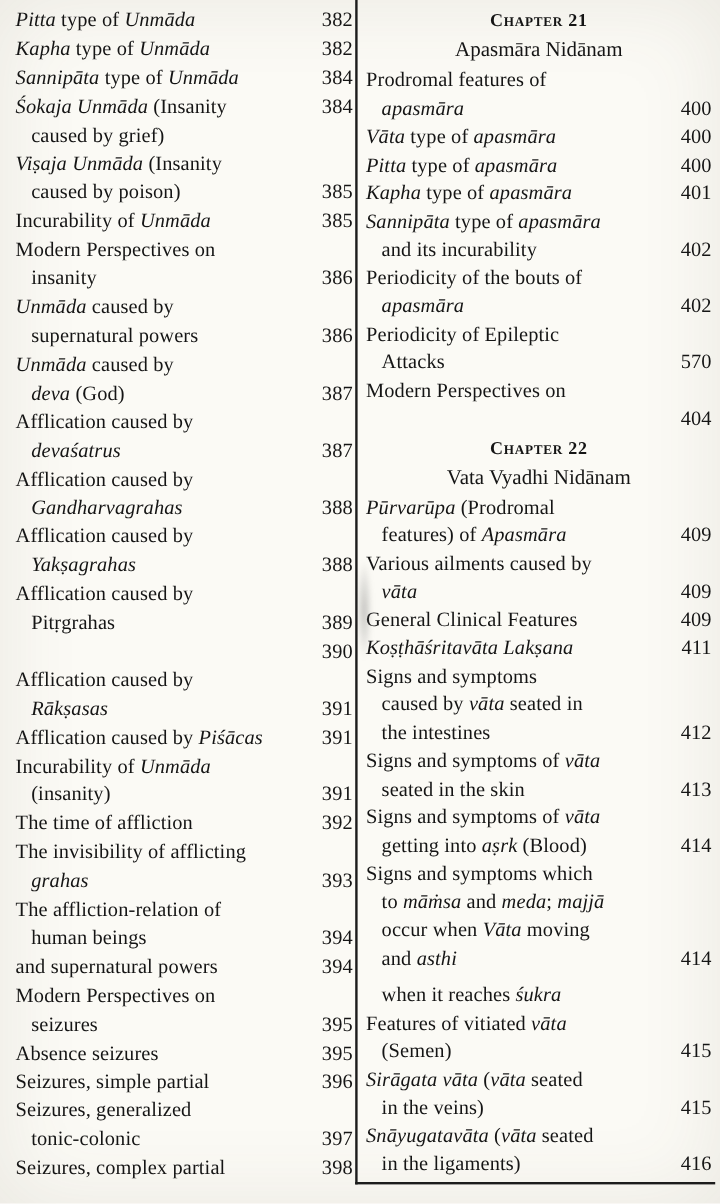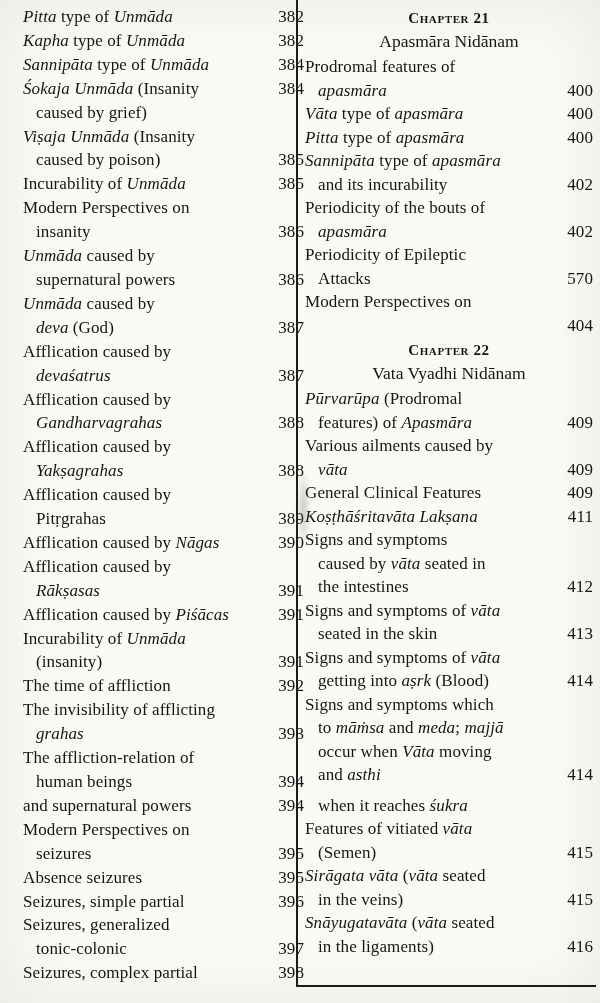--- a/index.html
+++ b/index.html
@@ -9,21 +9,21 @@
   .page {
     position:relative;
     width:600px; height:1003px;
     background:#fbfaf5;
     color:#151515;
     overflow:hidden;
     box-shadow: inset 0 0 70px rgba(90,80,55,0.10);
   }
 
   .col { position:absolute; top:0; padding-top:5px; }
-  .col-left  { left:23px;   width:281px; }
+  .col-left  { left:13px;   width:281px; }
   .col-right { left:305px; width:288px; }
 
   .divider {
     position:absolute; left:296px; top:0;
     width:2px; height:987px; background:#1c1c1c;
   }
   .bottom-rule {
     position:absolute; left:296px; top:985px;
     width:300px; height:2px; background:#1c1c1c;
   }
@@ -161,21 +161,20 @@
         <div class="line">
           <span class="txt">Afflication caused by</span>
         </div>
         <div class="line ind">
           <span class="txt">Pitṛgrahas</span>
           <span class="pg">389</span>
         </div>
       </div>
       <div class="entry">
         <div class="line">
-          <span class="txt">Afflication caused by <i>Nāgas</i></span>
           <span class="pg">390</span>
         </div>
       </div>
       <div class="entry">
         <div class="line">
           <span class="txt">Afflication caused by</span>
         </div>
         <div class="line ind">
           <span class="txt"><i>Rākṣasas</i></span>
           <span class="pg">391</span>
@@ -283,20 +282,26 @@
         </div>
       </div>
       <div class="entry">
         <div class="line">
           <span class="txt"><i>Pitta</i> type of <i>apasmāra</i></span>
           <span class="pg">400</span>
         </div>
       </div>
       <div class="entry">
         <div class="line">
+          <span class="txt"><i>Kapha</i> type of <i>apasmāra</i></span>
+          <span class="pg">401</span>
+        </div>
+      </div>
+      <div class="entry">
+        <div class="line">
           <span class="txt"><i>Sannipāta</i> type of <i>apasmāra</i></span>
         </div>
         <div class="line ind">
           <span class="txt">and its incurability</span>
           <span class="pg">402</span>
         </div>
       </div>
       <div class="entry">
         <div class="line">
           <span class="txt">Periodicity of the bouts of</span>

